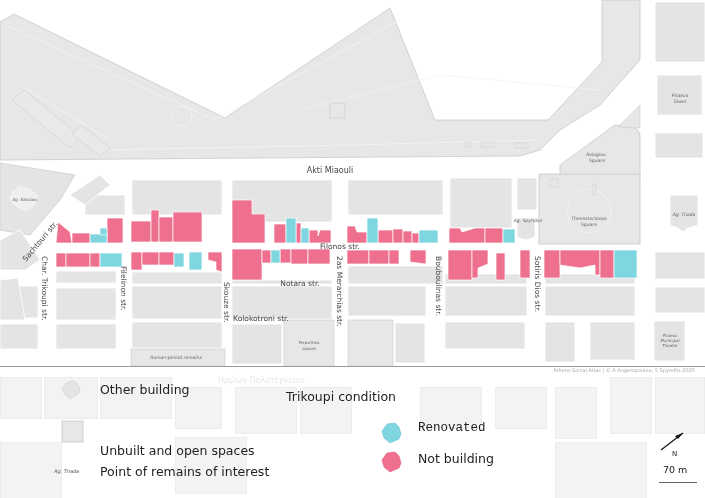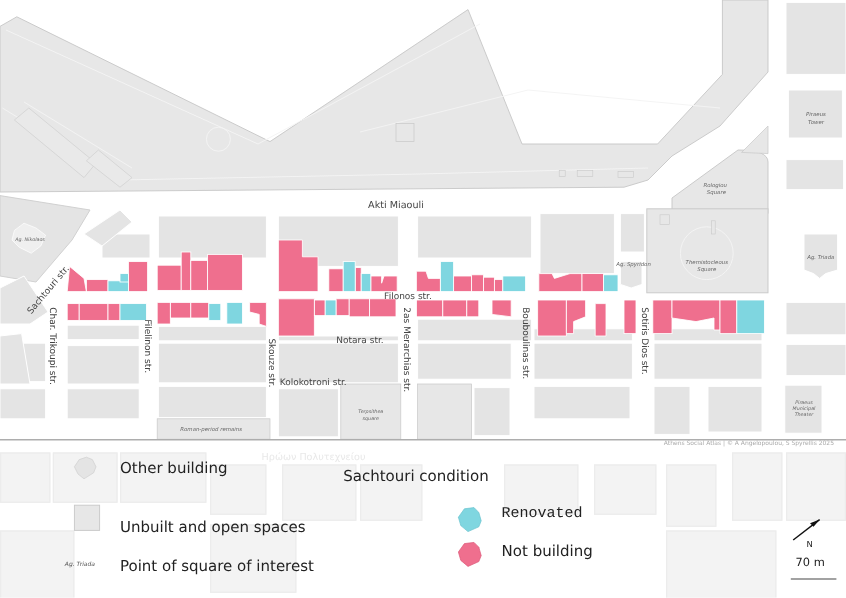--- a/index.html
+++ b/index.html
@@ -235,32 +235,32 @@
   <svg class="sym" style="left:60px;top:13px;" width="22" height="20" viewBox="0 0 22 20">
     <path d="M2,9 L6,3 L12,1 L17,3 L20,9 L18,14 L10,19 L5,15 Z" fill="#e4e4e4" stroke="#d0d0d0" stroke-width="0.6"></path>
   </svg>
   <div class="legend-item" style="left:100px;top:15px;">
     <span class="legend-label">Other building</span>
   </div>
 
   <svg class="sym" style="left:61px;top:53px;" width="24" height="24" viewBox="0 0 24 24">
     <rect x="1" y="1" width="21" height="21" fill="#e7e7e7" stroke="#c9c9c9" stroke-width="0.8"></rect>
   </svg>
-  <div class="legend-item" style="left:100px;top:64px;">
+  <div class="legend-item" style="left:100px;top:76px;">
     <span class="legend-label">Unbuilt and open spaces</span>
   </div>
 
   <div class="legend-item" style="left:54px;top:101px;">
     <span class="point-sample">Ag. Triada</span>
   </div>
   <div class="legend-item" style="left:100px;top:97px;">
-    <span class="legend-label">Point of square of interest</span>
-  </div>
-
-  <div class="legend-title">Sachtouri condition</div>
+    <span class="legend-label">Point of remains of interest</span>
+  </div>
+
+  <div class="legend-title">Trikoupi condition</div>
   <svg class="sym" style="left:380px;top:55px;" width="24" height="22" viewBox="0 0 24 22">
     <path d="M2,9 L7,2 L15,1 L19,5 L21,12 L19,17 L10,21 L4,16 Z" fill="#7fd6e0" stroke="#6cc5d0" stroke-width="0.6"></path>
   </svg>
   <div class="legend-item" style="left:418px;top:54px;font-family:Liberation Mono, monospace;">
     <span class="legend-label">Renovated</span>
   </div>
   <svg class="sym" style="left:380px;top:84px;" width="24" height="22" viewBox="0 0 24 22">
     <path d="M2,9 L7,2 L15,1 L19,5 L21,12 L19,17 L10,21 L4,16 Z" fill="#ef6f8e" stroke="#dd5a7a" stroke-width="0.6"></path>
   </svg>
   <div class="legend-item" style="left:418px;top:84px;">

